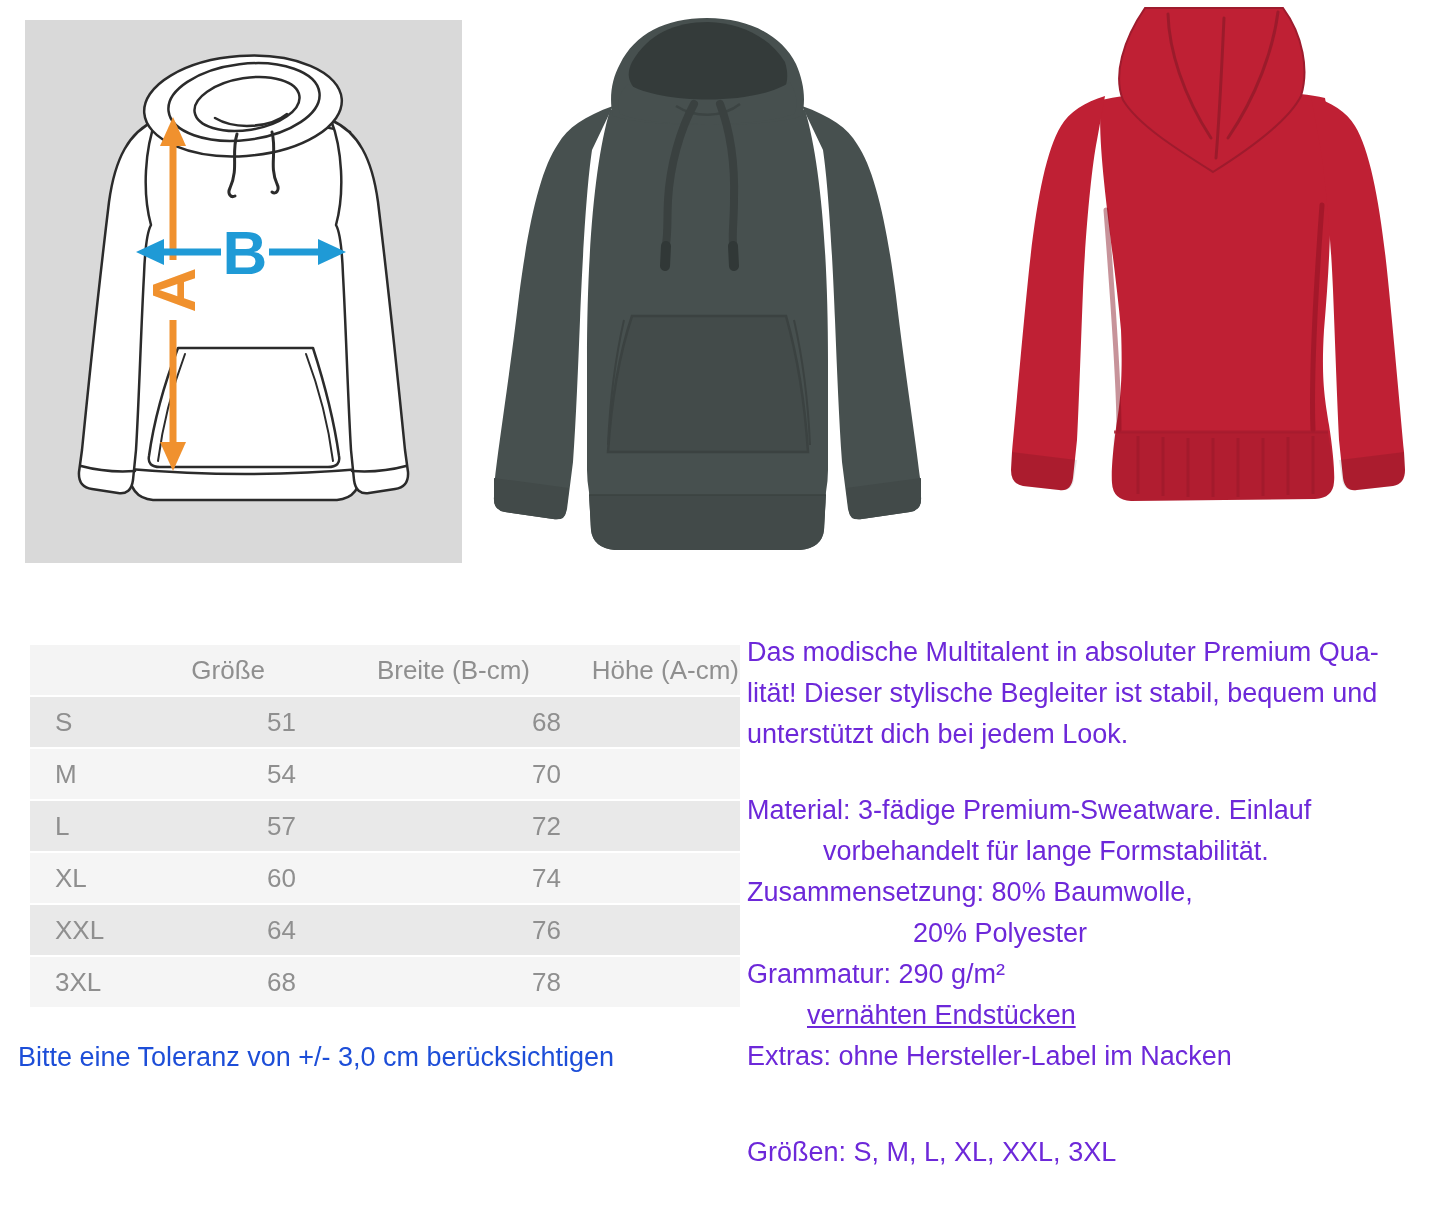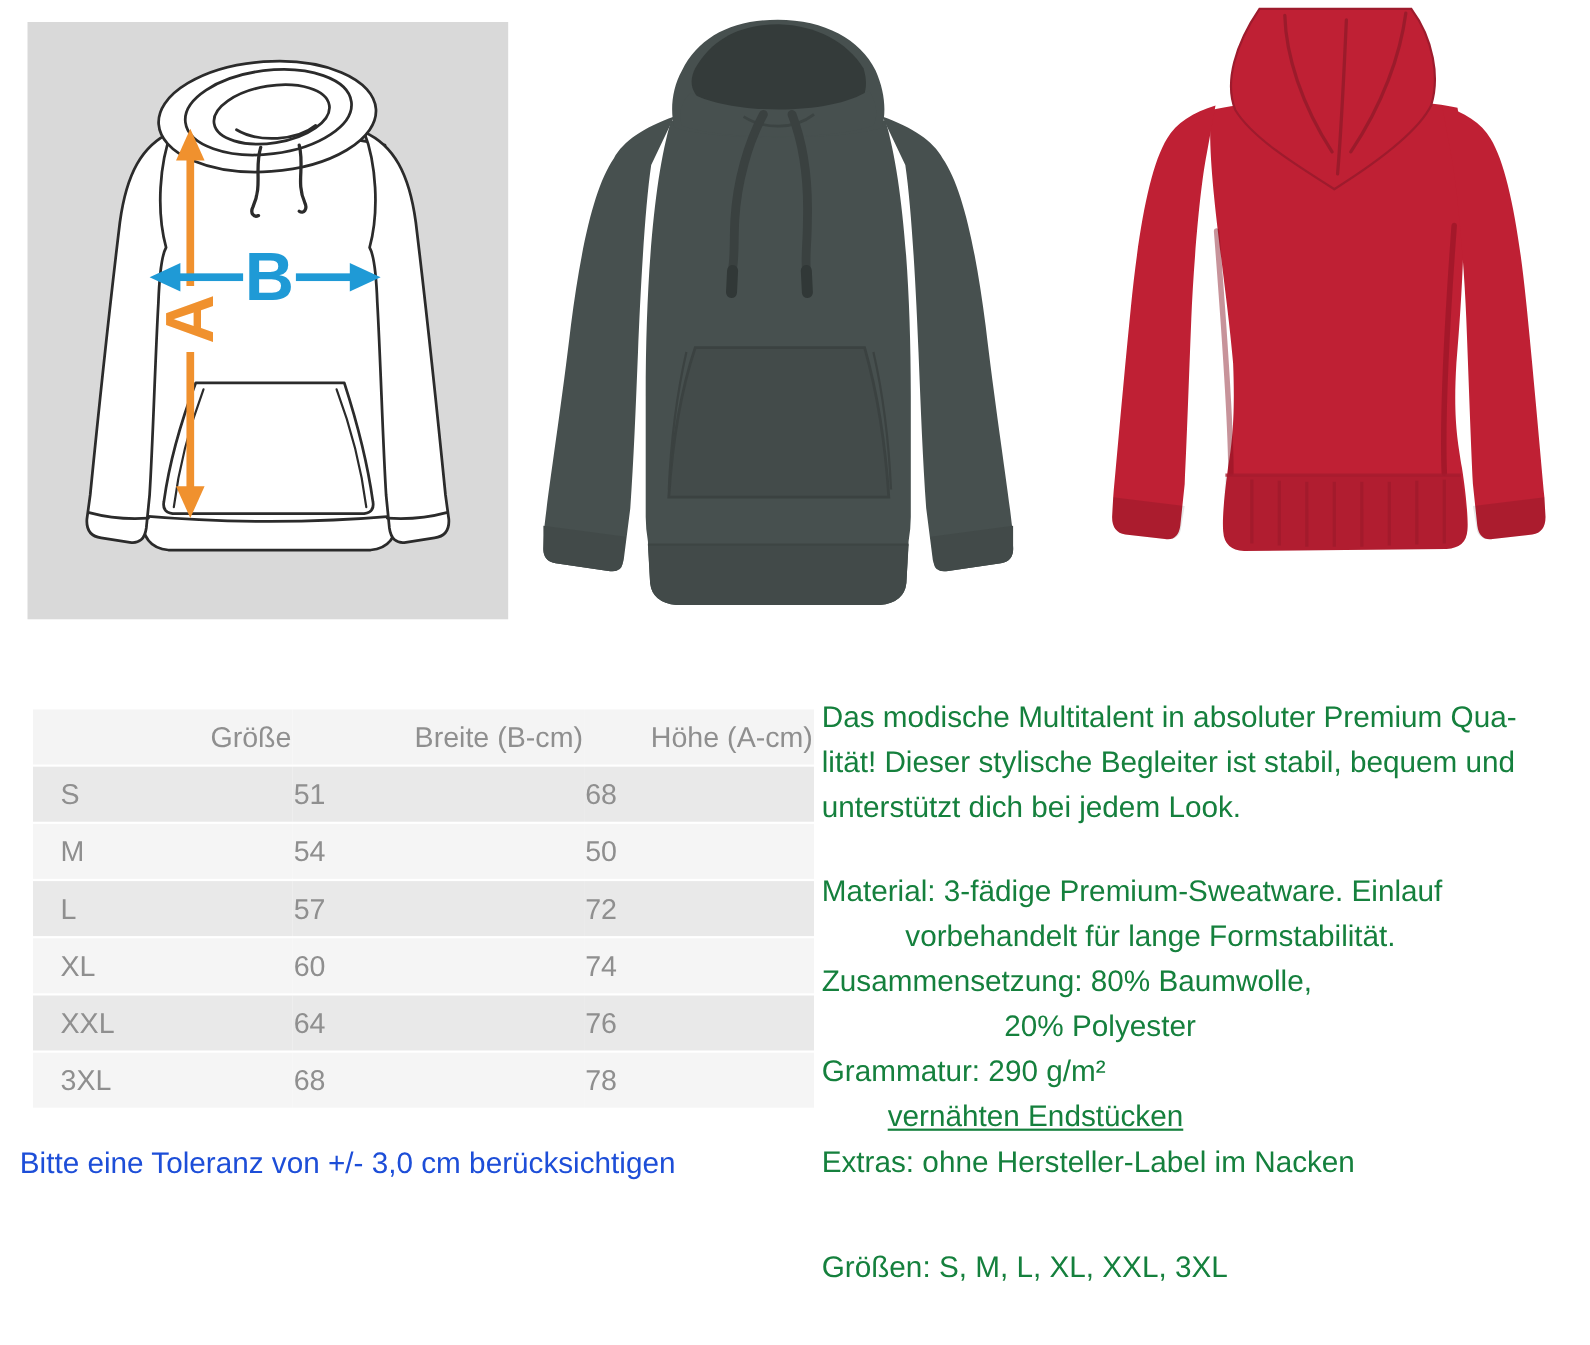--- a/index.html
+++ b/index.html
@@ -29,21 +29,21 @@
   .size-table th:nth-child(1),.size-table td:nth-child(1){width:210px;padding-left:25px;}
   .size-table th:nth-child(2),.size-table td:nth-child(2){width:263px;}
   .size-table th:nth-child(3),.size-table td:nth-child(3){width:207px;}
   
   .tolerance{
     position:absolute;left:18px;top:1042px;font-size:27px;color:#1d4ed8;white-space:nowrap;
   }
   
   .description{
     position:absolute;left:747px;top:632px;width:690px;
-    font-size:27px;line-height:41px;color:#15803d;
+    font-size:27px;line-height:41px;color:#6d28d9;
   }
   .desc-line{white-space:nowrap;}
 </style>
 </head>
 <body>
 
 <div class="page">
 
   <div class="diagram-panel">
     <svg width="437" height="543" viewBox="0 0 437 543">
@@ -177,21 +177,21 @@
     </thead>
     <tbody>
         <tr class="odd">
           <td>S</td>
           <td>51</td>
           <td>68</td>
         </tr>
         <tr class="even">
           <td>M</td>
           <td>54</td>
-          <td>50</td>
+          <td>70</td>
         </tr>
         <tr class="odd">
           <td>L</td>
           <td>57</td>
           <td>72</td>
         </tr>
         <tr class="even">
           <td>XL</td>
           <td>60</td>
           <td>74</td>

